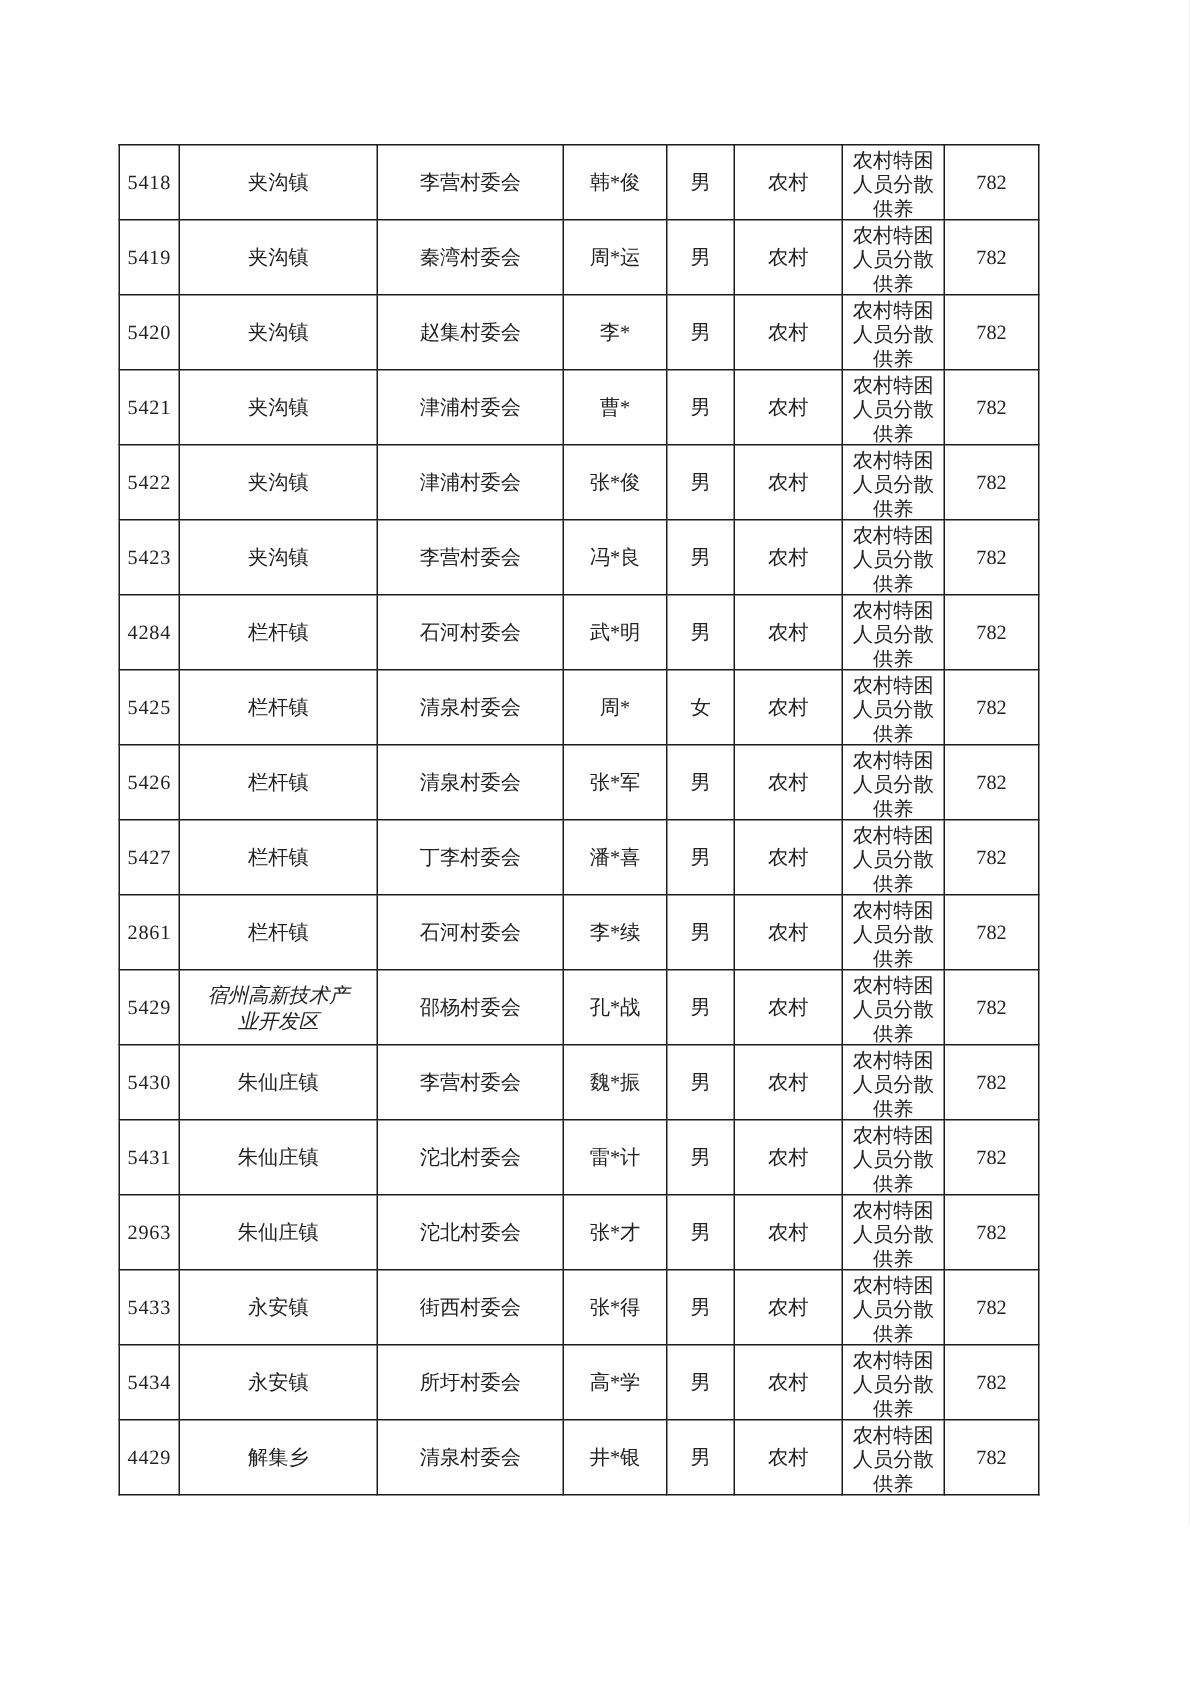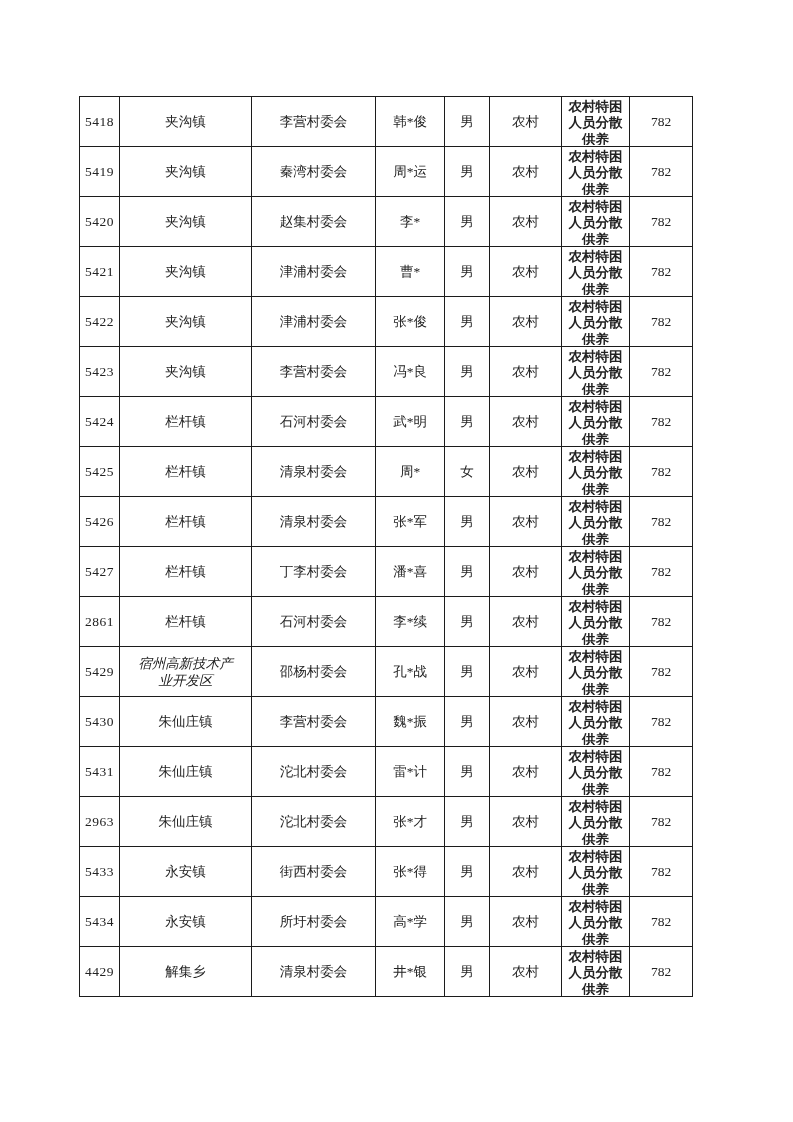--- a/index.html
+++ b/index.html
@@ -25,21 +25,21 @@
     text-align: center;
     vertical-align: middle;
     font-size: 13.5px;
     line-height: 17px;
     padding: 0;
     height: 49px;
     overflow: hidden;
   }
   table.roster tr { height: 49px; }
   td.c-id      { letter-spacing: 0.5px; }
-  td.c-category { vertical-align: top; font-weight: bold; }
+  td.c-category { vertical-align: top; }
   .cat-inner {
     height: 46px;
     overflow: hidden;
     line-height: 16.3px;
     padding-top: 1px;
   }
   .town-line { line-height: 17px; font-style: italic; }
 </style>
 </head>
 <body>
@@ -147,21 +147,21 @@
           <td class="c-category">
             <div class="cat-inner">
               <div>农村特困</div>
               <div>人员分散</div>
               <div>供养</div>
             </div>
           </td>
           <td class="c-amount">782</td>
         </tr>
         <tr>
-          <td class="c-id">5424</td>
+          <td class="c-id">4284</td>
           <td class="c-town">栏杆镇</td>
           <td class="c-village">石河村委会</td>
           <td class="c-name">武*明</td>
           <td class="c-gender">男</td>
           <td class="c-area">农村</td>
           <td class="c-category">
             <div class="cat-inner">
               <div>农村特困</div>
               <div>人员分散</div>
               <div>供养</div>

